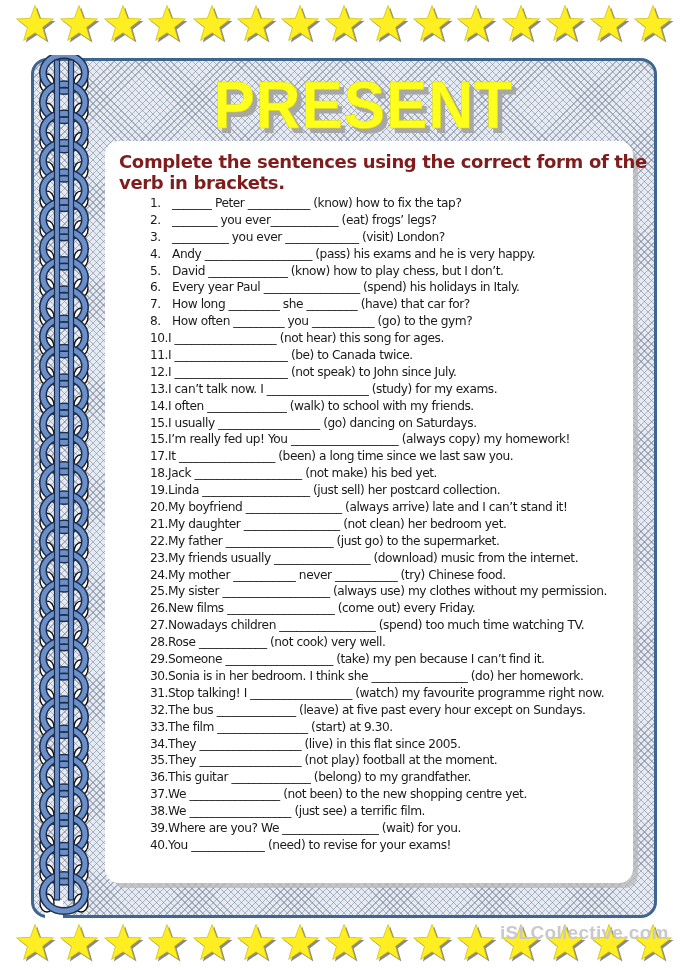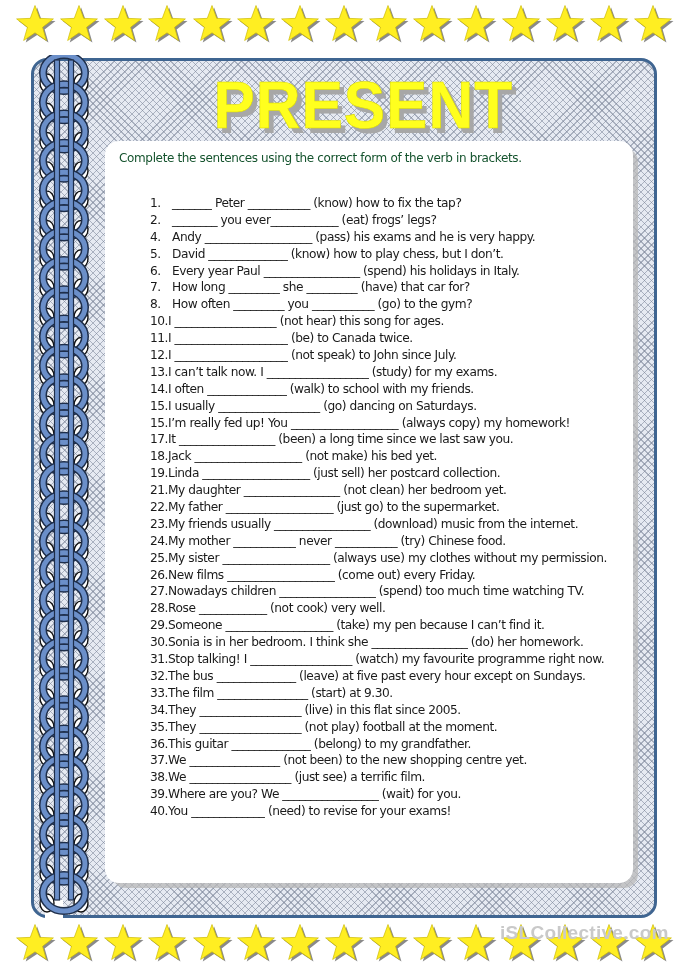--- a/index.html
+++ b/index.html
@@ -33,21 +33,21 @@
   }
   .panel-shadow {
     position: absolute; left: 112px; top: 148px; width: 526px; height: 740px;
     border-radius: 14px; background: #b8b8b8; opacity: 0.75;
   }
   .panel {
     position: absolute; left: 105px; top: 141px; width: 528px; height: 742px;
     border-radius: 14px; background: #ffffff; box-sizing: border-box;
   }
   .instruction {
-    position: absolute; left: 119px; top: 151px; font-size: 12px; font-weight: normal; color: #14532d;
+    position: absolute; left: 119px; top: 151px; font-size: 18px; font-weight: bold; color: #7f1d1d;
     font-family: "DejaVu Sans", sans-serif; letter-spacing: -0.35px;
   }
   .items { position: absolute; left: 138px; top: 183px; margin: 12px; padding: 0; list-style: none; }
   .item {
     height: 16.9px; font-size: 12.2px; color: #1a1a1a; white-space: nowrap; line-height: 16.9px;
     font-family: "DejaVu Sans", sans-serif; letter-spacing: -0.45px;
   }
   .num { display: inline-block; min-width: 22px; }
   .num.wide { min-width: 0; }
 
@@ -129,35 +129,37 @@
 <div class="title">PRESENT TENSES</div>
 
 <div class="panel-shadow"></div>
 <div class="panel"></div>
 
 <div class="instruction">Complete the sentences using the correct form of the verb in brackets.</div>
 
 <ol class="items" id="items">
     <li class="item"><span class="num">1.</span><span>_______ Peter ___________ (know) how to fix the tap?</span></li>
     <li class="item"><span class="num">2.</span><span>________ you ever____________ (eat) frogs’ legs?</span></li>
+    <li class="item"><span class="num">3.</span><span>__________ you  ever _____________ (visit) London?</span></li>
     <li class="item"><span class="num">4.</span><span>Andy ___________________ (pass) his exams and he is very happy.</span></li>
     <li class="item"><span class="num">5.</span><span>David ______________ (know) how to play chess, but I don’t.</span></li>
     <li class="item"><span class="num">6.</span><span>Every year Paul _________________ (spend) his holidays in Italy.</span></li>
     <li class="item"><span class="num">7.</span><span>How long _________ she _________ (have) that car for?</span></li>
     <li class="item"><span class="num">8.</span><span>How often _________ you ___________ (go) to the gym?</span></li>
     <li class="item"><span class="num wide">10.</span><span>I __________________ (not hear) this song for ages.</span></li>
     <li class="item"><span class="num wide">11.</span><span>I ____________________ (be) to Canada twice.</span></li>
     <li class="item"><span class="num wide">12.</span><span>I ____________________ (not speak) to John since July.</span></li>
     <li class="item"><span class="num wide">13.</span><span>I can’t talk now. I __________________ (study) for my exams.</span></li>
     <li class="item"><span class="num wide">14.</span><span>I often ______________ (walk) to school with my friends.</span></li>
     <li class="item"><span class="num wide">15.</span><span>I usually __________________ (go) dancing on Saturdays.</span></li>
     <li class="item"><span class="num wide">15.</span><span>I’m really fed up! You ___________________ (always copy) my homework!</span></li>
     <li class="item"><span class="num wide">17.</span><span>It _________________ (been) a long time since we last saw you.</span></li>
     <li class="item"><span class="num wide">18.</span><span>Jack ___________________ (not make) his bed yet.</span></li>
     <li class="item"><span class="num wide">19.</span><span>Linda ___________________ (just sell) her postcard collection.</span></li>
+    <li class="item"><span class="num wide">20.</span><span>My boyfriend _________________ (always arrive) late and I can’t stand it!</span></li>
     <li class="item"><span class="num wide">21.</span><span>My daughter _________________ (not clean) her bedroom yet.</span></li>
     <li class="item"><span class="num wide">22.</span><span>My father ___________________ (just go) to the supermarket.</span></li>
     <li class="item"><span class="num wide">23.</span><span>My friends usually _________________ (download) music from the internet.</span></li>
     <li class="item"><span class="num wide">24.</span><span>My mother ___________ never ___________ (try) Chinese food.</span></li>
     <li class="item"><span class="num wide">25.</span><span>My sister ___________________ (always use) my clothes without my permission.</span></li>
     <li class="item"><span class="num wide">26.</span><span>New films ___________________ (come out) every Friday.</span></li>
     <li class="item"><span class="num wide">27.</span><span>Nowadays children _________________ (spend) too much time watching TV.</span></li>
     <li class="item"><span class="num wide">28.</span><span>Rose ____________ (not cook) very well.</span></li>
     <li class="item"><span class="num wide">29.</span><span>Someone ___________________ (take) my pen because I can’t find it.</span></li>
     <li class="item"><span class="num wide">30.</span><span>Sonia is in her bedroom. I think she _________________ (do) her homework.</span></li>

